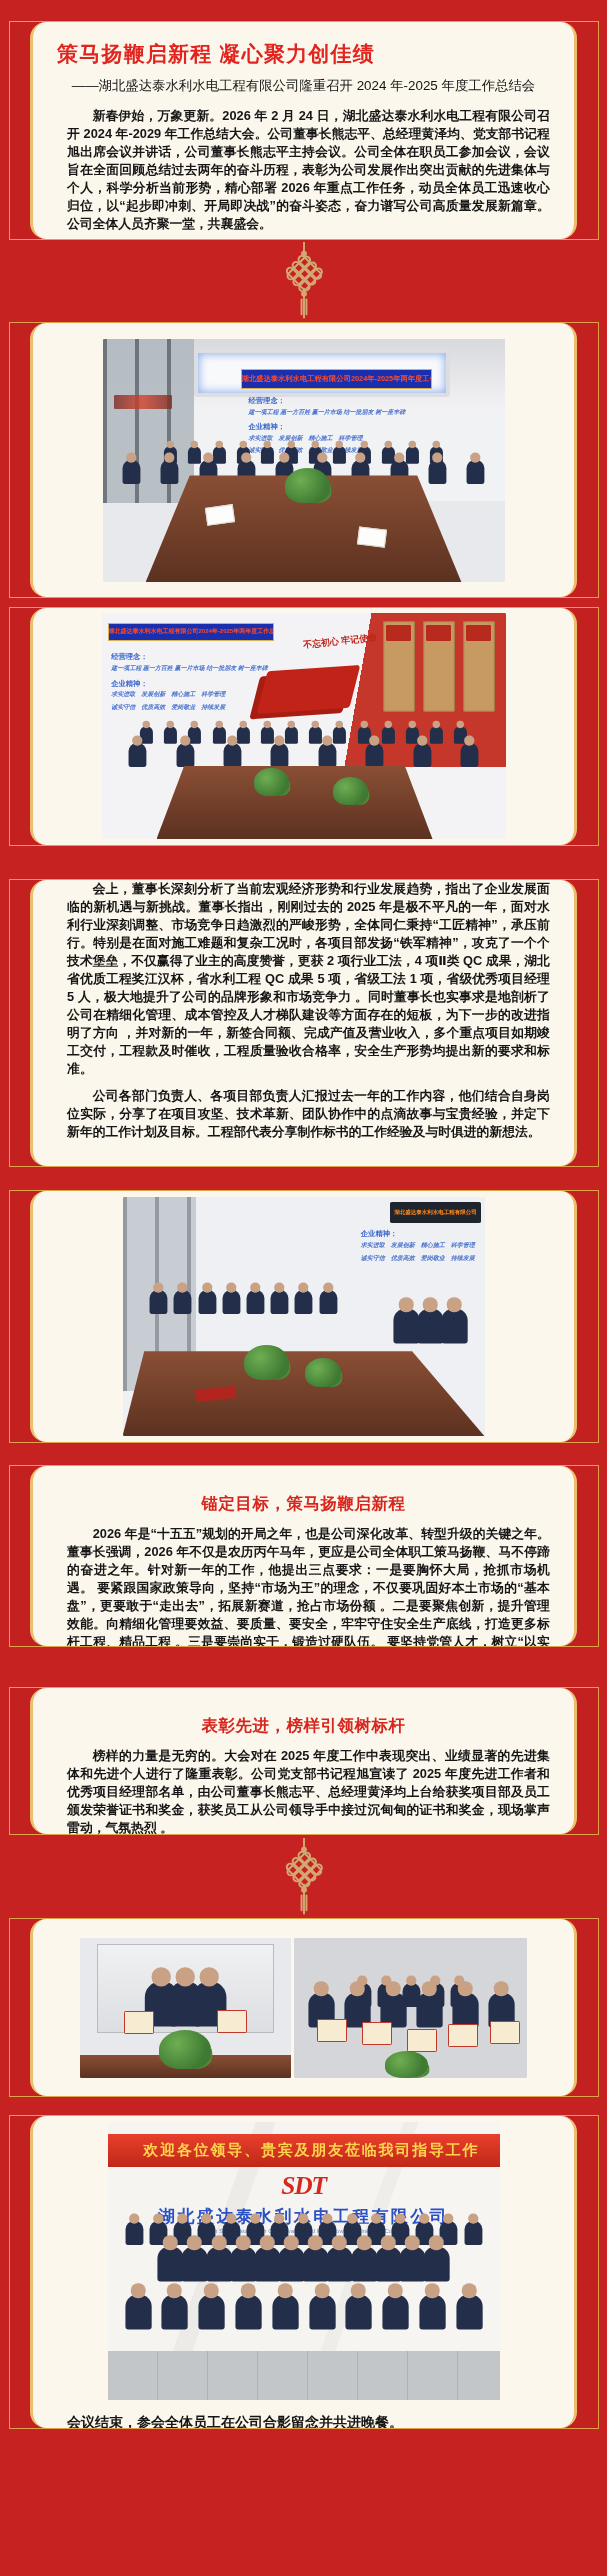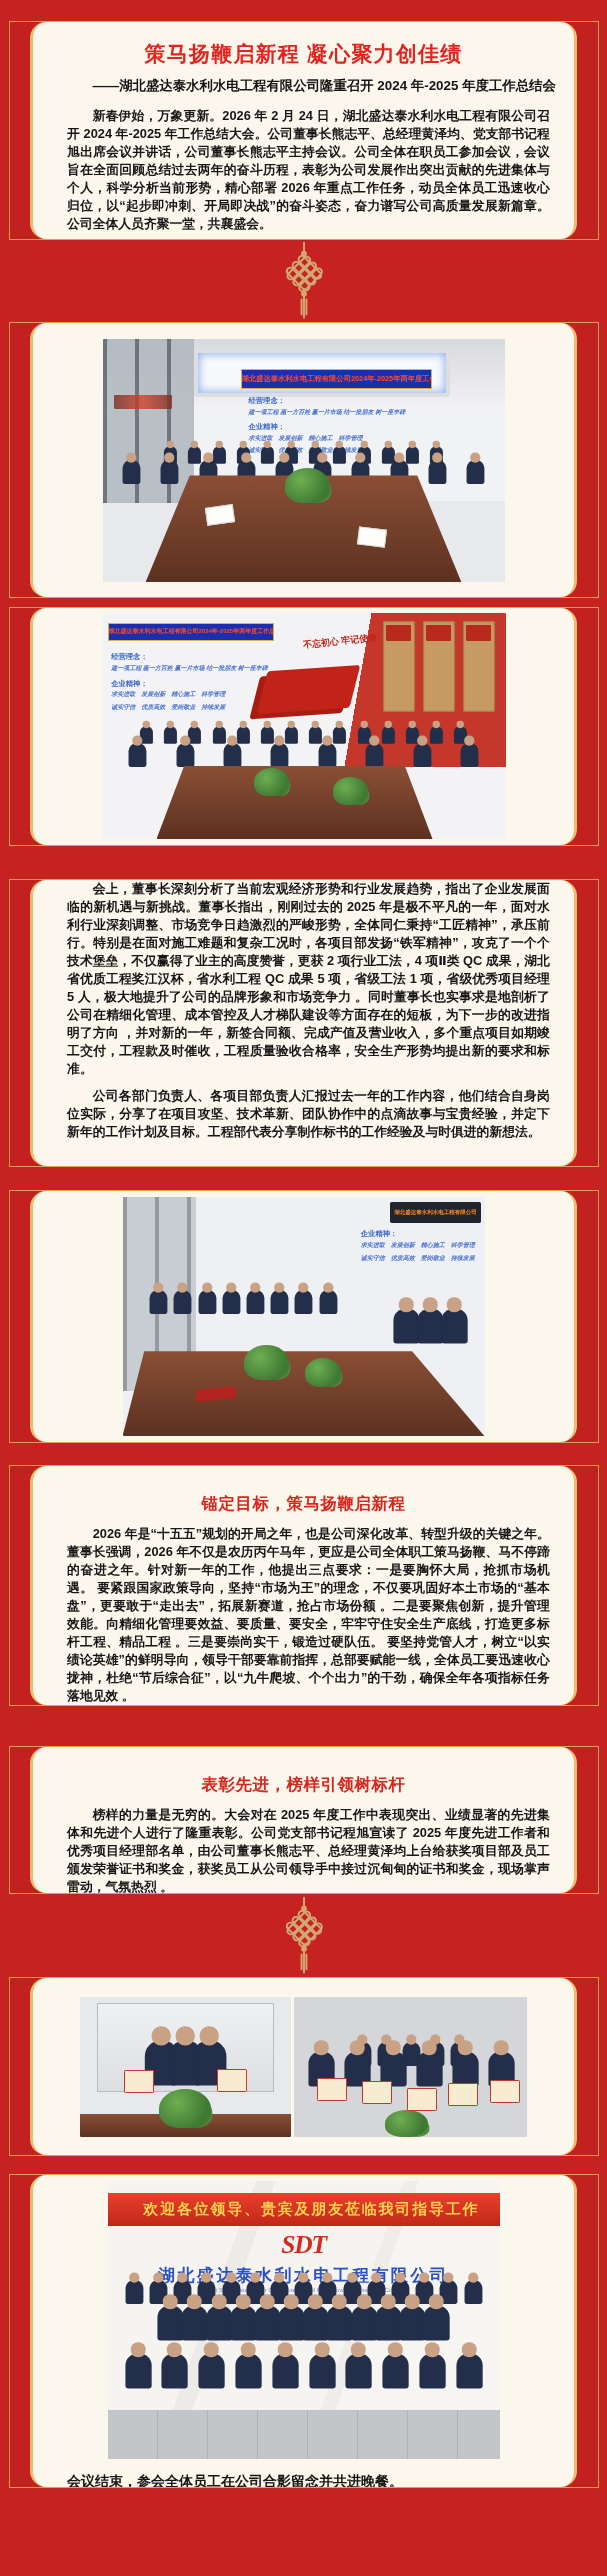--- a/index.html
+++ b/index.html
@@ -4,22 +4,22 @@
 <style>
   html,body{margin:0;padding:0;background:#8c1414;}
   .page{width:607px;height:2576px;margin:0 auto;background:#c62222;position:relative;
         font-family:"Liberation Sans","DejaVu Sans",sans-serif;overflow:hidden;}
   .gap{width:100%;}
   
   .panel{margin:0 8.5px;border:0.6px solid #e0a14b;background:#c32020;padding:0 20.6px;box-sizing:border-box;}
   .card{height:100%;background:#fbf7ec;border-left:3px solid #ecbd6d;border-right:3px solid #ecbd6d;
         border-radius:16px;box-sizing:border-box;overflow:hidden;}
   
-  .t-title{margin:18px 24px 8.5px;text-align:center;font-size:21px;font-weight:bold;color:#e2241f;letter-spacing:1.2px;}
-  .t-sub{margin:0 18px 12px;text-align:right;font-size:13.4px;font-weight:bold;color:#141414;}
+  .t-title{margin:18px 24px 8.5px;font-size:21px;font-weight:bold;color:#e2241f;letter-spacing:1.2px;}
+  .t-sub{margin:0 18px 12px;text-align:center;font-size:13.4px;font-weight:normal;color:#141414;}
   .body-txt{margin:0;padding:0 24px 0 34px;font-size:12.8px;line-height:18px;color:#161616;
             font-weight:600;text-align:justify;text-indent:2em;}
   .sec-head{margin:27px 0 9.7px;text-align:center;font-size:16.4px;font-weight:bold;color:#d8251d;letter-spacing:0.6px;}
   .para{margin:0 0 8.5px;}
   
   .divider{display:flex;align-items:center;justify-content:center;}
   
   .photo{position:relative;margin:0 auto;overflow:hidden;border-radius:1.2px;background:#e8e9ec;}
   .person{display:inline-block;width:20.6px;height:28px;background:#232e4a;border-radius:9.7px 9.7px 2.4px 2.4px;
           position:relative;margin:0 1.8px;flex:none;}
@@ -81,21 +81,21 @@
 <body>
 
 <div class="page">
 
   <div class="gap" style="height:21px"></div>
 
   <section class="panel" style="height:219px">
     <div class="card">
       <h1 class="t-title">策马扬鞭启新程  凝心聚力创佳绩</h1>
       <h2 class="t-sub">——湖北盛达泰水利水电工程有限公司隆重召开 2024 年-2025 年度工作总结会</h2>
-      <p class="body-txt">新春伊始，万象更新。2026 年 2 月 24 日，湖北盛达泰水利水电工程有限公司召开 2024 年-2025 年工作总结大会。公司董事长熊志平、总经理黄泽均、党支部书记程旭出席会议并讲话，公司董事长熊志平主持会议。公司全体在职员工参加会议，会议旨在全面回顾总结过去两年的奋斗历程，表彰为公司发展作出突出贡献的先进集体与个人，科学分析当前形势，精心部署 2026 年重点工作任务，动员全体员工迅速收心归位，以“起步即冲刺、开局即决战”的奋斗姿态，奋力谱写公司高质量发展新篇章。公司全体人员齐聚一堂，共襄盛会。</p>
+      <p class="body-txt">新春伊始，万象更新。2026 年 2 月 24 日，湖北盛达泰水利水电工程有限公司召开 2024 年-2029 年工作总结大会。公司董事长熊志平、总经理黄泽均、党支部书记程旭出席会议并讲话，公司董事长熊志平主持会议。公司全体在职员工参加会议，会议旨在全面回顾总结过去两年的奋斗历程，表彰为公司发展作出突出贡献的先进集体与个人，科学分析当前形势，精心部署 2026 年重点工作任务，动员全体员工迅速收心归位，以“起步即冲刺、开局即决战”的奋斗姿态，奋力谱写公司高质量发展新篇章。公司全体人员齐聚一堂，共襄盛会。</p>
     </div>
   </section>
 
   <div class="divider" style="height:82px">
     <svg width="58" height="78" viewBox="0 0 96 160">
       <g stroke="#d2a873" stroke-width="4" fill="none" stroke-linecap="round">
         <line x1="48" y1="0" x2="48" y2="30"></line>
         <circle cx="48" cy="24" r="4" fill="#d2a873"></circle>
         <g transform="rotate(45 48 64)">
           <rect x="18" y="40" width="60" height="14" rx="7"></rect>
@@ -261,21 +261,21 @@
         <div class="table" style="left:0;right:0;height:85px;clip-path:polygon(6% 0,80% 0,100% 100%,0 100%)"></div>
         <div class="plant" style="bottom:56px;left:121px"></div>
         <div class="plant" style="bottom:49px;left:182px;width:36px;height:29px"></div>
         <div style="position:absolute;bottom:36px;left:73px;width:40px;height:12px;background:#b2251f;border-radius:1.2px;transform:rotate(-6deg)"></div>
       </div>
     </div>
   </section>
 
   <div class="gap" style="height:22.5px"></div>
 
-  <section class="panel" style="height:241px">
+  <section class="panel" style="height:182px">
     <div class="card">
       <h3 class="sec-head">锚定目标，策马扬鞭启新程</h3>
       <p class="body-txt para">2026 年是“十五五”规划的开局之年，也是公司深化改革、转型升级的关键之年。董事长强调，2026 年不仅是农历丙午马年，更应是公司全体职工策马扬鞭、马不停蹄的奋进之年。针对新一年的工作，他提出三点要求：一是要胸怀大局，抢抓市场机遇。 要紧跟国家政策导向，坚持“市场为王”的理念，不仅要巩固好本土市场的“基本盘”，更要敢于“走出去”，拓展新赛道，抢占市场份额 。二是要聚焦创新，提升管理效能。向精细化管理要效益、要质量、要安全，牢牢守住安全生产底线，打造更多标杆工程、精品工程 。三是要崇尚实干，锻造过硬队伍。 要坚持党管人才，树立“以实绩论英雄”的鲜明导向，领导干部要靠前指挥，总部要赋能一线，全体员工要迅速收心拢神，杜绝“节后综合征”，以“九牛爬坡、个个出力”的干劲，确保全年各项指标任务落地见效 。</p>
     </div>
   </section>
 
   <div class="gap" style="height:40px"></div>
 
   <section class="panel" style="height:148px">
     <div class="card">

